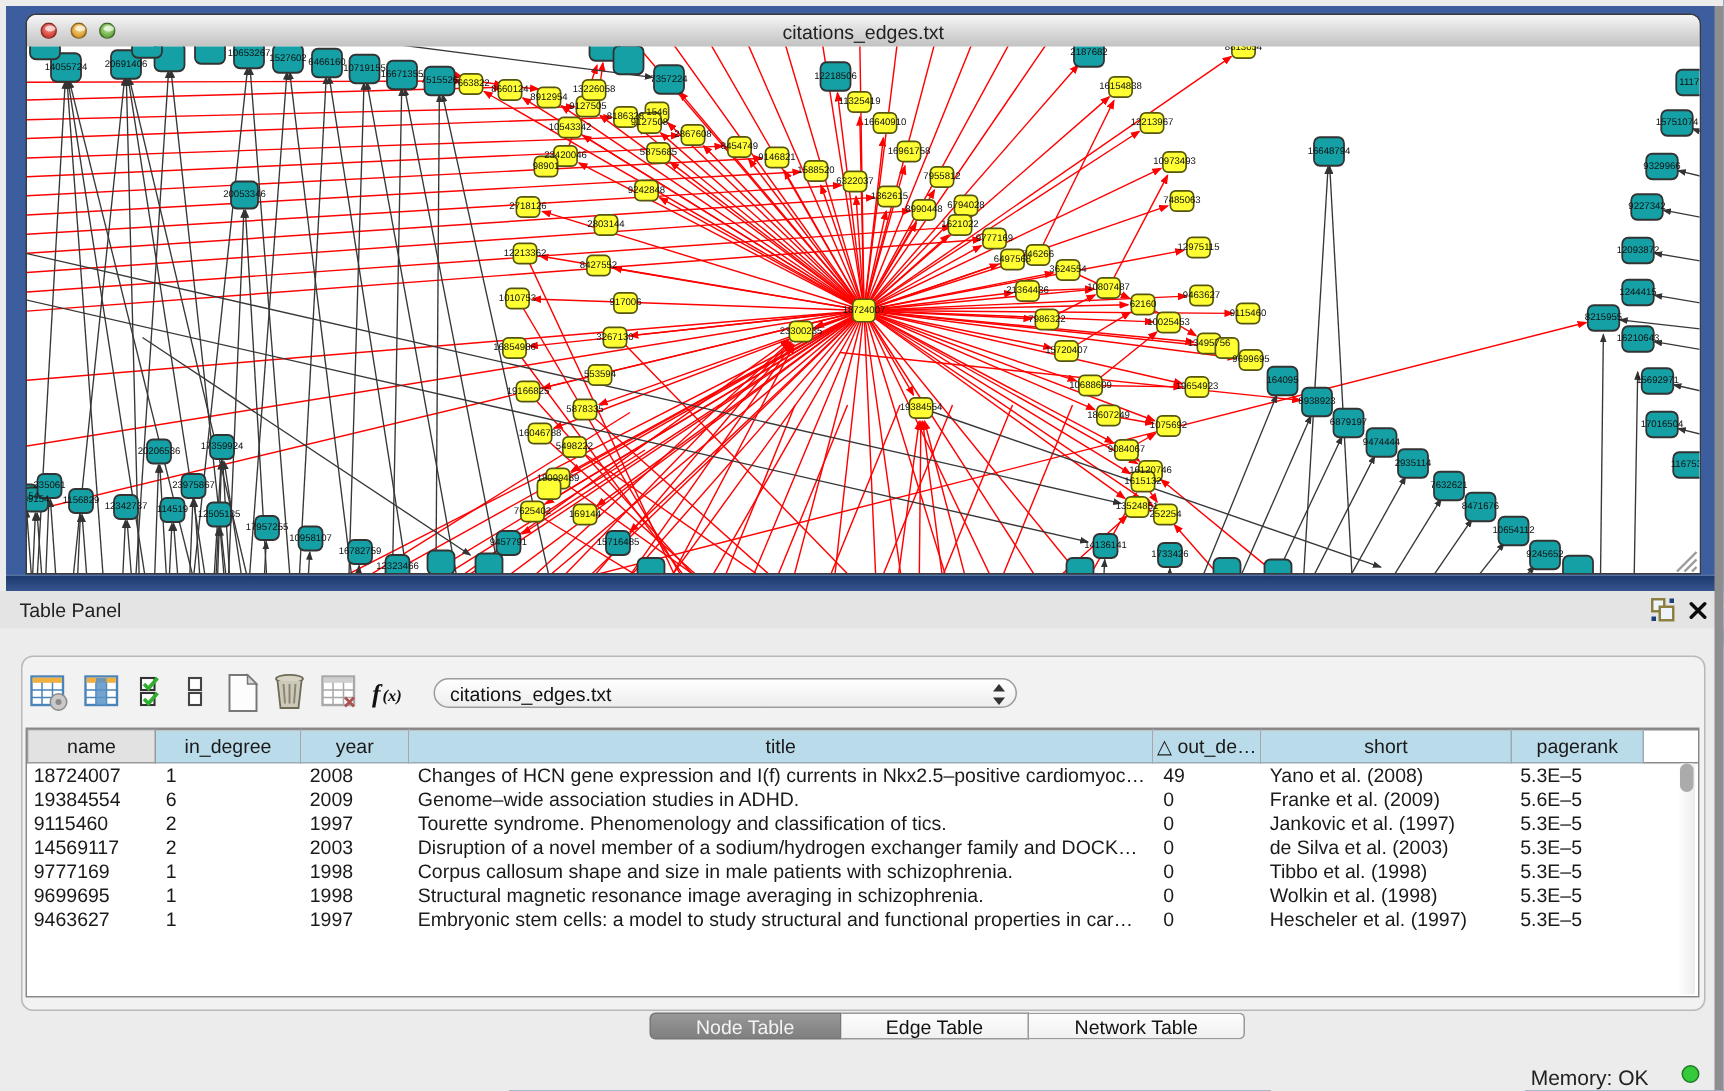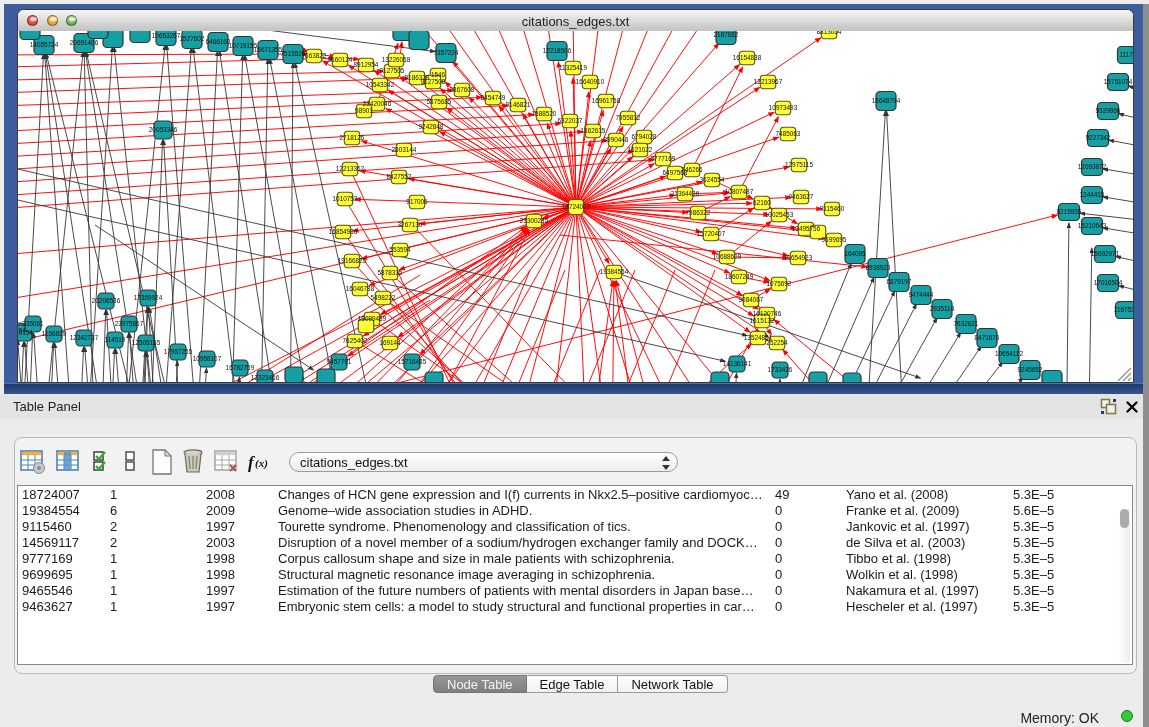--- a/index.html
+++ b/index.html
@@ -28,21 +28,21 @@
 table.t td.c0{padding-left:4px}
 table.t td.c1{padding-left:7px}
 table.t td.c2{padding-left:6px}
 table.t td.c3{padding-left:6px}
 table.t td.c4{padding-left:7px}
 table.t td.c5{padding-left:6px}
 table.t td.c6{padding-left:6px}
 .scroll{position:absolute;left:1119px;top:509px;width:11px;height:154px;background:linear-gradient(90deg,#fdfdfd,#ededed);border-radius:2px}
 .thumb{position:absolute;left:1120px;top:509px;width:9px;height:19px;background:#ababab;border-radius:5px}
 .tabs{position:absolute;left:433px;top:675px;height:18px;font-size:13px}
-.tabs div{float:left;height:18px;line-height:17px;padding:0 13px;border:1px solid #9a9a9a;border-left:none;background:linear-gradient(#fdfdfd,#f1f1f1);color:#111}
+.tabs div{float:left;height:18px;line-height:17px;padding:0 30px;border:1px solid #9a9a9a;border-left:none;background:linear-gradient(#fdfdfd,#f1f1f1);color:#111}
 .tabs div.sel{background:linear-gradient(#989898,#7f7f7f);color:#f4f4f4;border-color:#777;border-radius:4px 0 0 4px;border-left:1px solid #777}
 .tabs div.last{border-radius:0 4px 4px 0}
 .mem{position:absolute;right:50px;top:710px;font-size:14px;color:#222}
 .dot{position:absolute;right:16px;top:710px;width:12px;height:12px;border-radius:50%;background:#35c93c;border:1px solid #1f7a24}
 .xbtn{left:1126px;top:6px}
 </style></head><body>
 <div class="desk"></div>
 <div class="deskbot"></div>
 <div class="rstrip"></div>
 <div class="win">
@@ -686,20 +686,30 @@
         <col style="width:85px">
         <col style="width:97px">
         <col style="width:72px">
         <col style="width:496px">
         <col style="width:72px">
         <col style="width:167px">
         <col style="width:88px">
         <col style="width:37px">
       </colgroup>
 <tbody>
+        <tr>
+          <th class="h0">name</th>
+          <th>in_degree</th>
+          <th>year</th>
+          <th>title</th>
+          <th>△ out_de…</th>
+          <th>short</th>
+          <th>pagerank</th>
+          <th style="background:#fff;border:1px solid #8a8a8a;border-left:none"></th>
+        </tr>
 <tr>
           <td class="c0">18724007</td>
           <td class="c1">1</td>
           <td class="c2">2008</td>
           <td class="c3">Changes of HCN gene expression and I(f) currents in Nkx2.5–positive cardiomyoc…</td>
           <td class="c4">49</td>
           <td class="c5">Yano et al. (2008)</td>
           <td class="c6">5.3E–5</td>
           <td class="c7"></td>
         </tr>
@@ -747,30 +757,20 @@
           <td class="c0">9699695</td>
           <td class="c1">1</td>
           <td class="c2">1998</td>
           <td class="c3">Structural magnetic resonance image averaging in schizophrenia.</td>
           <td class="c4">0</td>
           <td class="c5">Wolkin et al. (1998)</td>
           <td class="c6">5.3E–5</td>
           <td class="c7"></td>
         </tr>
         <tr>
-          <td class="c0">9465546</td>
-          <td class="c1">1</td>
-          <td class="c2">1997</td>
-          <td class="c3">Estimation of the future numbers of patients with mental disorders in Japan base…</td>
-          <td class="c4">0</td>
-          <td class="c5">Nakamura et al. (1997)</td>
-          <td class="c6">5.3E–5</td>
-          <td class="c7"></td>
-        </tr>
-        <tr>
           <td class="c0">9463627</td>
           <td class="c1">1</td>
           <td class="c2">1997</td>
           <td class="c3">Embryonic stem cells: a model to study structural and functional properties in car…</td>
           <td class="c4">0</td>
           <td class="c5">Hescheler et al. (1997)</td>
           <td class="c6">5.3E–5</td>
           <td class="c7"></td>
         </tr>
 </tbody>

